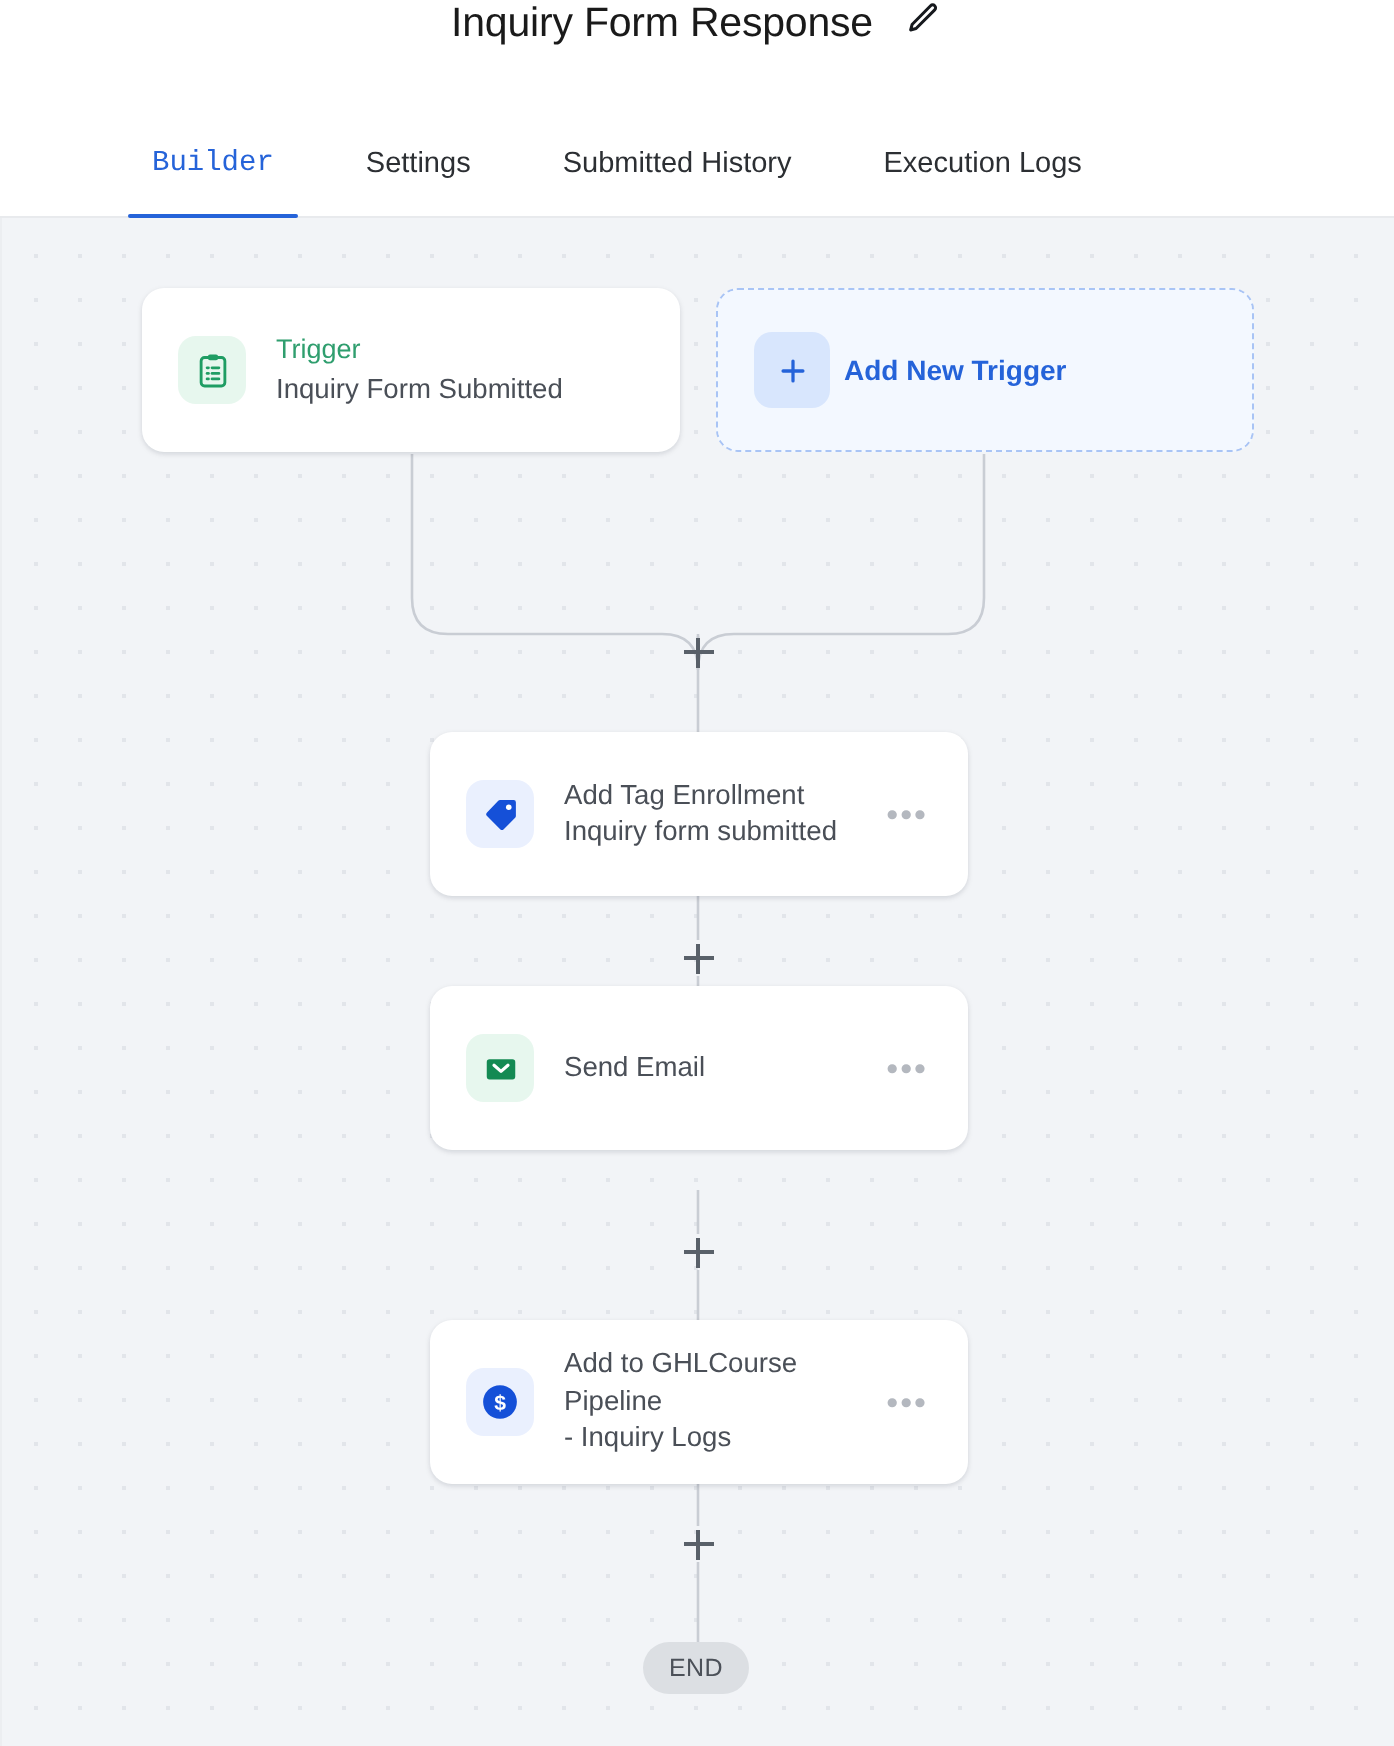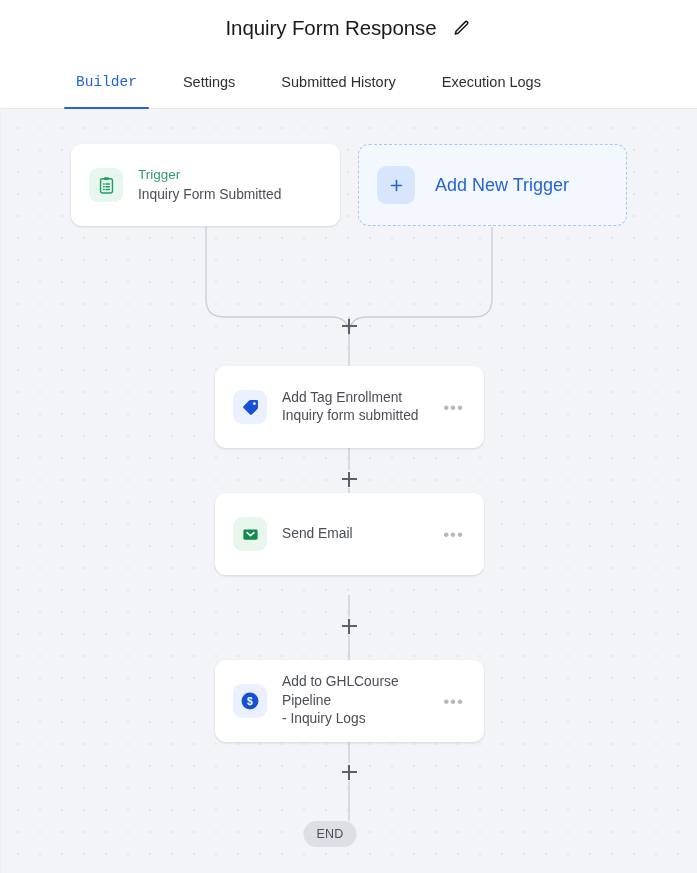--- a/index.html
+++ b/index.html
@@ -19,21 +19,20 @@
     display: flex;
     flex-direction: column;
     background: #ffffff;
   }
 
   
   .header {
     height: 56px;
     flex: 0 0 56px;
     display: flex;
-    align-items: center;
     justify-content: center;
     background: #ffffff;
     position: relative;
   }
   .header-title {
     font-size: 20.5px;
     color: #1a1a1a;
     letter-spacing: -0.1px;
     font-weight: 400;
   }
@@ -169,23 +168,23 @@
   }
   .node-label-sub {
     font-size: 13.8px;
     color: #4a4f57;
   }
   .node-title {
     font-size: 13.8px;
     color: #4a4f57;
   }
   .add-trigger-label {
-    margin-left: 20px;
-    font-size: 18px;
-    font-weight: normal;
+    margin-left: 7px;
+    font-size: 14px;
+    font-weight: bold;
     color: #2563d9;
   }
 
   .dots-menu {
     flex: 0 0 auto;
     margin-left: 6px;
     color: #b4b8bf;
     font-size: 17px;
     letter-spacing: 1px;
     line-height: 1;
@@ -216,21 +215,21 @@
   .plus-btn::after  { width: 1.7px; height: 15px; }
 
   .plus-1 { top: 217px; }
   .plus-2 { top: 370px; }
   .plus-3 { top: 517px; }
   .plus-4 { top: 663px; }
 
   
   .end-pill {
     position: absolute;
-    left: 329px;
+    left: 347px;
     top: 712px;
     transform: translateX(-50%);
     width: 53px;
     height: 26px;
     background: #dcdfe3;
     border-radius: 13px;
     display: flex;
     align-items: center;
     justify-content: center;
     font-size: 12.5px;

